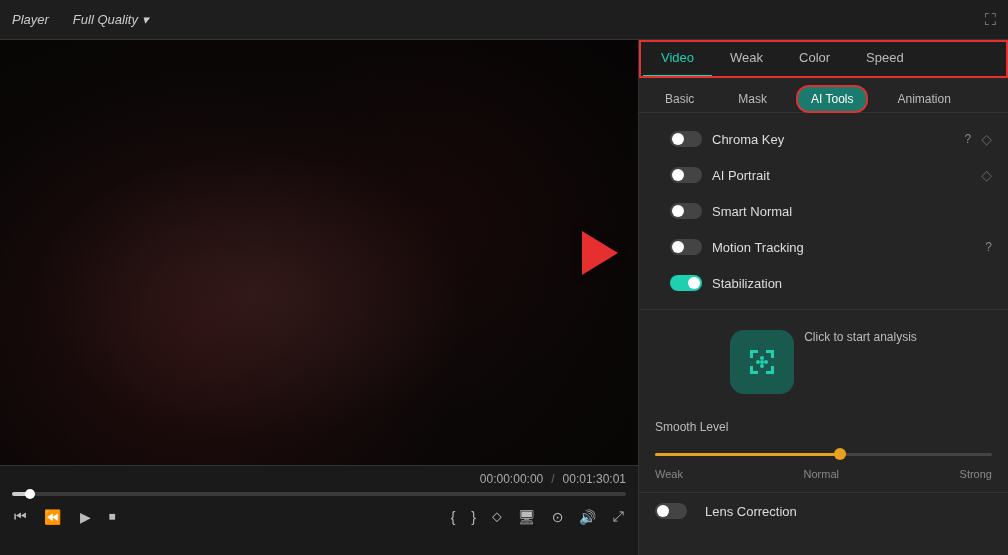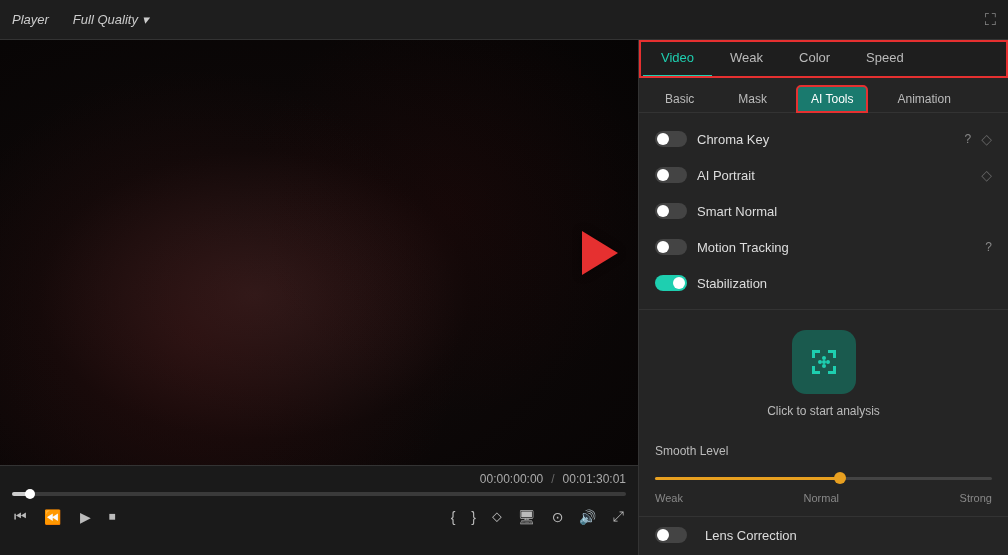--- a/index.html
+++ b/index.html
@@ -199,32 +199,34 @@
       font-size: 12px;
       color: #bbb;
       cursor: pointer;
       border-radius: 4px 4px 0 0;
     }
     .sub-tab.active {
       background: #1a7a6e;
       color: #fff;
       outline: 2px solid #e63030;
       outline-offset: -1px;
+      border-radius: 12px;
     }
 
     
     .ai-tools-list {
       padding: 8px 0;
     }
     .tool-row {
       display: flex;
       align-items: center;
       padding: 10px 16px;
       gap: 10px;
       cursor: pointer;
+      margin-left: 15px;
     }
 
     
     .toggle {
       width: 32px;
       height: 16px;
       border-radius: 8px;
       background: #444;
       position: relative;
       flex-shrink: 0;
@@ -256,22 +258,22 @@
       margin-left: 4px;
     }
     .tool-action-icon {
       font-size: 14px;
       color: #666;
     }
 
     
     .analysis-area {
       display: flex;
-      flex-direction: column;
-      align-items: center;
+      flex-direction: row;
+      align-items: flex-start;
       justify-content: center;
       padding: 20px;
       gap: 10px;
     }
     .analysis-icon-btn {
       width: 64px;
       height: 64px;
       background: #1a5a4e;
       border-radius: 14px;
       display: flex;

